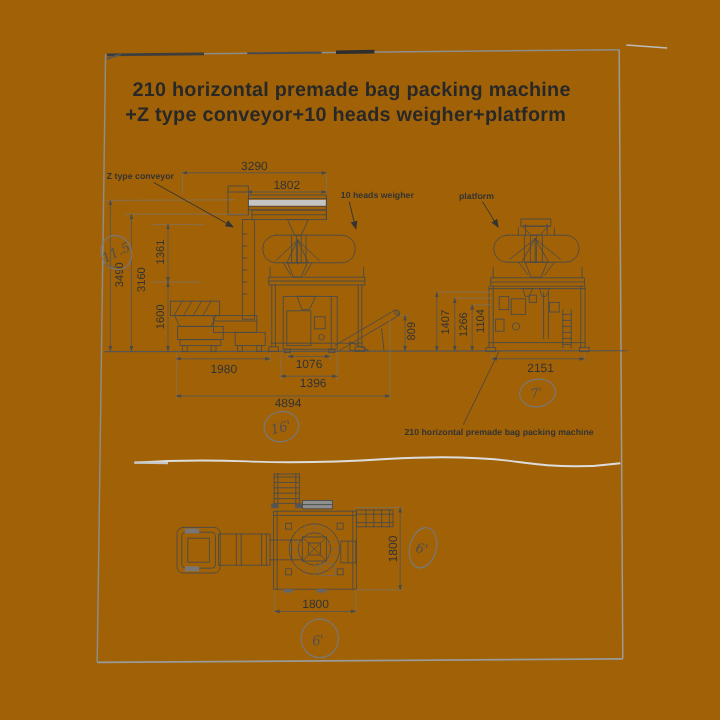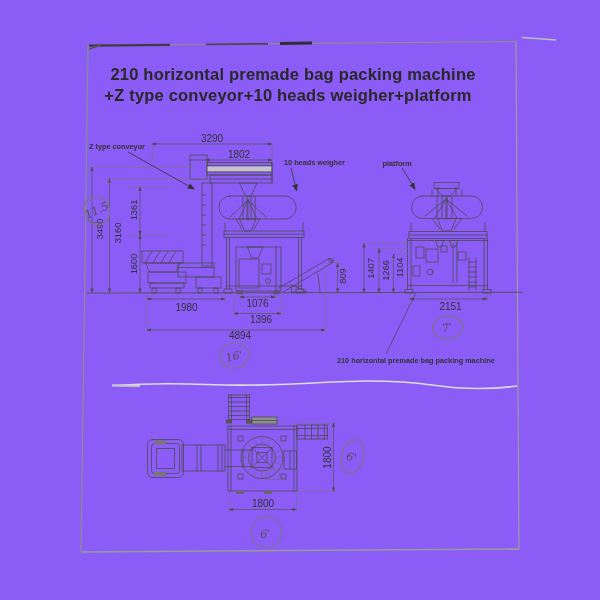--- a/index.html
+++ b/index.html
@@ -1,16 +1,16 @@
 <!DOCTYPE html>
 <html><head>
 <meta charset="utf-8">
 <style>
   html,body{margin:0;padding:0;background:#ffffff;}
-  .sheet{position:relative;width:600px;height:600px;background:#8b5cf6;overflow:hidden;
+  .sheet{position:relative;width:600px;height:600px;background:#a16207;overflow:hidden;
          font-family:"Liberation Sans",sans-serif;}
   svg{position:absolute;left:0;top:0;}
   .draw{stroke:#4a4a4a;stroke-width:.75;fill:none;stroke-linecap:square;}
   .thin{stroke:#6a6a6a;stroke-width:.55;}
   .dimln{stroke:#555;stroke-width:.7;fill:none;}
   .ext{stroke:#777;stroke-width:.55;fill:none;}
   text{stroke:none;}
   .title{font:600 16.5px "Liberation Sans",sans-serif;fill:#282828;letter-spacing:.2px;}
   .dim{font:10px "Liberation Sans",sans-serif;fill:#333;}
   .dimr{font:9.3px "Liberation Sans",sans-serif;fill:#333;}

